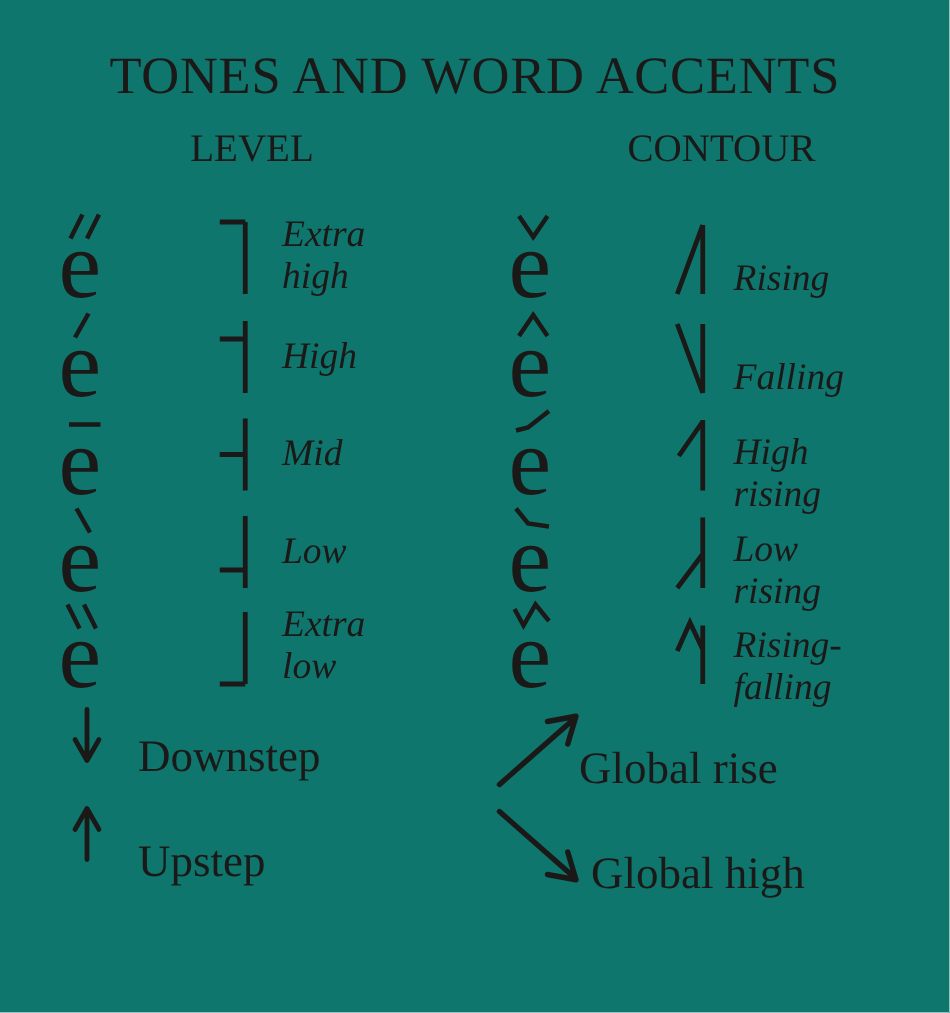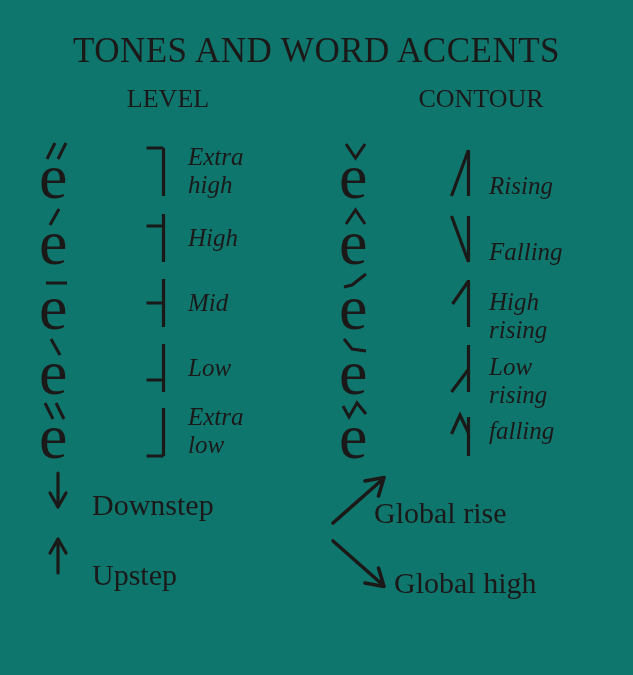--- a/index.html
+++ b/index.html
@@ -174,20 +174,21 @@
     <div class="sym ct">
       <svg class="accent" viewBox="0 0 34 22">
           <path fill="none" stroke="currentColor" stroke-width="3" d="M5 6 L11 17 L19 3 L28 14"></path>
         </svg>
       <span class="base">e</span>
     </div>
     <svg class="tletter ct" viewBox="0 0 26 54">
         <path fill="none" stroke="currentColor" stroke-width="3.2" d="M20.5 12 V51 M3.5 29 L12 10 L20.5 28"></path>
       </svg>
     <div class="lbl ct two">
+      <span>Rising-</span>
       <span>falling</span>
     </div>
   </div>
 
   <div class="xrow" style="top:470px">
     <svg class="xicon" style="left:46px;top:0" width="24" height="40" viewBox="0 0 24 40">
       <path fill="none" stroke="currentColor" stroke-width="3.2" stroke-linecap="round" stroke-linejoin="round" d="M12 3 V35 M4 23 L12 37 L20 23"></path>
     </svg>
     <div class="xlabel" style="left:92px;top:2px">Downstep</div>
   </div>
@@ -196,21 +197,21 @@
     <svg class="xicon" style="left:46px;top:0" width="24" height="40" viewBox="0 0 24 40">
       <path fill="none" stroke="currentColor" stroke-width="3.2" stroke-linecap="round" stroke-linejoin="round" d="M12 37 V5 M4 17 L12 3 L20 17"></path>
     </svg>
     <div class="xlabel" style="left:92px;top:6px">Upstep</div>
   </div>
 
   <div class="xrow" style="top:468px">
     <svg class="xicon" style="left:328px;top:2px" width="66" height="58" viewBox="0 0 66 58">
       <path fill="none" stroke="currentColor" stroke-width="3.6" stroke-linecap="round" stroke-linejoin="round" d="M5 53 L55 9 M37 11 L56 7.5 L50.5 26"></path>
     </svg>
-    <div class="xlabel" style="left:374px;top:12px">Global rise</div>
+    <div class="xlabel" style="left:386px;top:12px">Global rise</div>
   </div>
 
   <div class="xrow" style="top:534px">
     <svg class="xicon" style="left:328px;top:2px" width="66" height="58" viewBox="0 0 66 58">
       <path fill="none" stroke="currentColor" stroke-width="3.6" stroke-linecap="round" stroke-linejoin="round" d="M5 5 L55 49 M37 47 L56 50.5 L50.5 32"></path>
     </svg>
     <div class="xlabel" style="left:394px;top:16px">Global high</div>
   </div>
 
 

